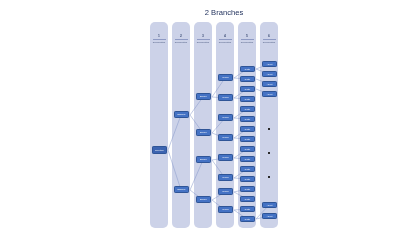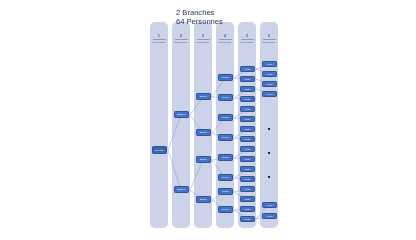--- a/index.html
+++ b/index.html
@@ -40,21 +40,21 @@
   .colhead .lbl{
     display:block;
     font-size:2.1px;
     letter-spacing:.05px;
     white-space:nowrap;
   }
 
   
   .title{
     position:absolute;
-    text-align:left;
+    text-align:center;
     color:#23335e;
     font-size:7.6px;
     line-height:9.2px;
     white-space:nowrap;
     font-weight:normal;
   }
 
   
   .node{
     position:absolute;
@@ -94,21 +94,20 @@
 
   <div class="band" style="left:150px;top:22px;width:18px;height:206px;"></div>
   <div class="band" style="left:172px;top:22px;width:18px;height:206px;"></div>
   <div class="band" style="left:194px;top:22px;width:18px;height:206px;"></div>
   <div class="band" style="left:216px;top:22px;width:18px;height:206px;"></div>
   <div class="band" style="left:238px;top:22px;width:18px;height:206px;"></div>
   <div class="band" style="left:260px;top:22px;width:18px;height:206px;"></div>
 
   <div class="title" style="left:176px;top:8px;width:96px;">
     <span>2 Branches</span><br>
-    <span>64 Personnes</span>
   </div>
 
   <div class="colhead" style="left:150px;top:35px;width:18px;">
     <span class="num">1</span>
     <span class="rule"></span>
     <span class="lbl">Coordination</span>
   </div>
   <div class="colhead" style="left:172px;top:35px;width:18px;">
     <span class="num">2</span>
     <span class="rule"></span>

